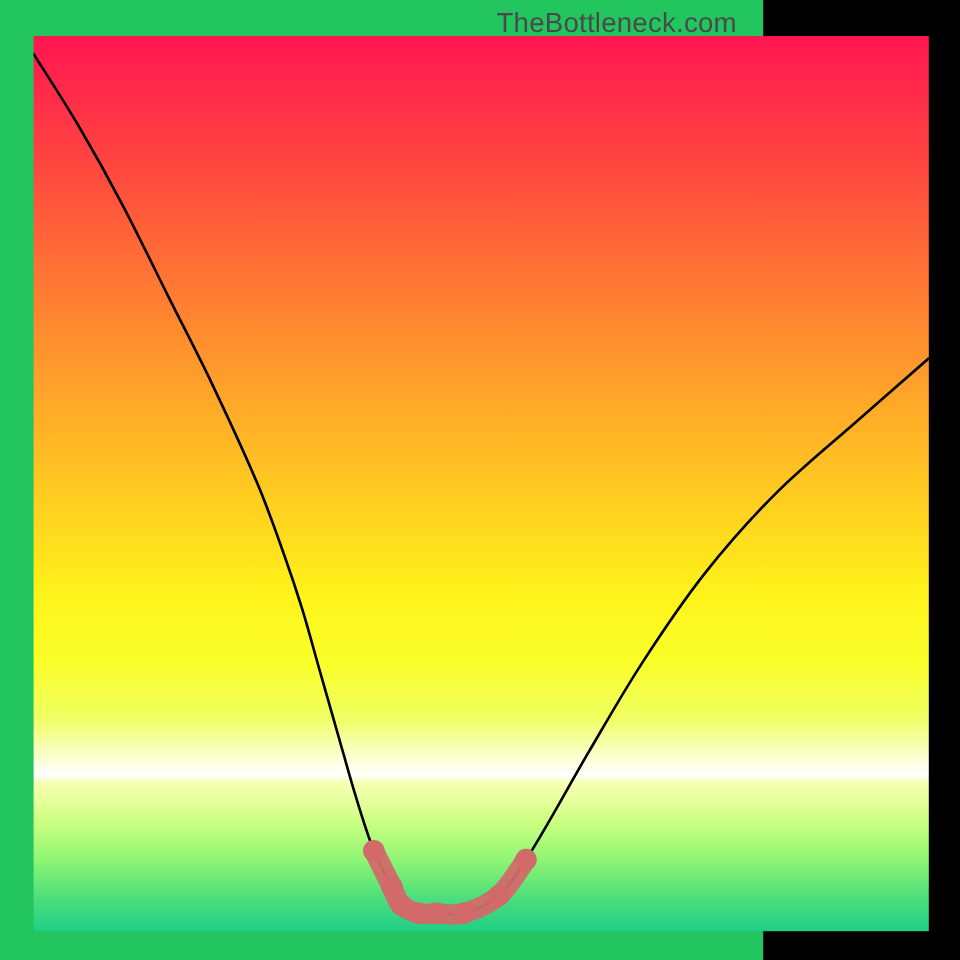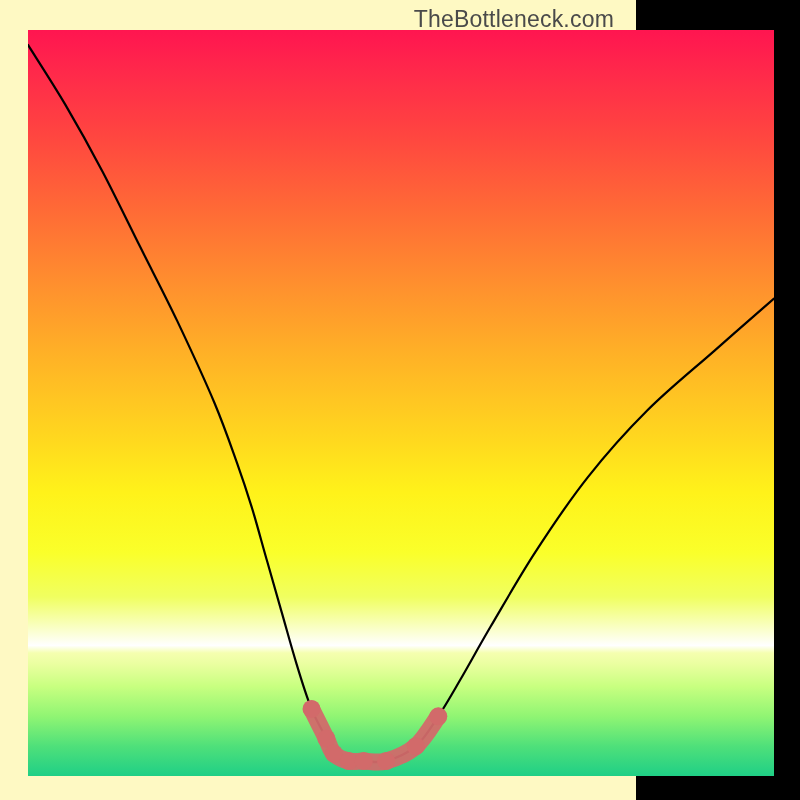--- a/index.html
+++ b/index.html
@@ -10,21 +10,21 @@
     height: 800px;
     overflow: hidden;
     font-family: Arial, Helvetica, sans-serif;
   }
   .frame {
     position: absolute;
     left: 0;
     top: 0;
     width: 636px;
     height: 800px;
-    background: #fef9c3;
+    background: #22c55e;
   }
   .plot-area {
     position: absolute;
     left: 28px;
     top: 30px;
     width: 746px;
     height: 746px;
   }
   .gradient-bg {
     position: absolute;

